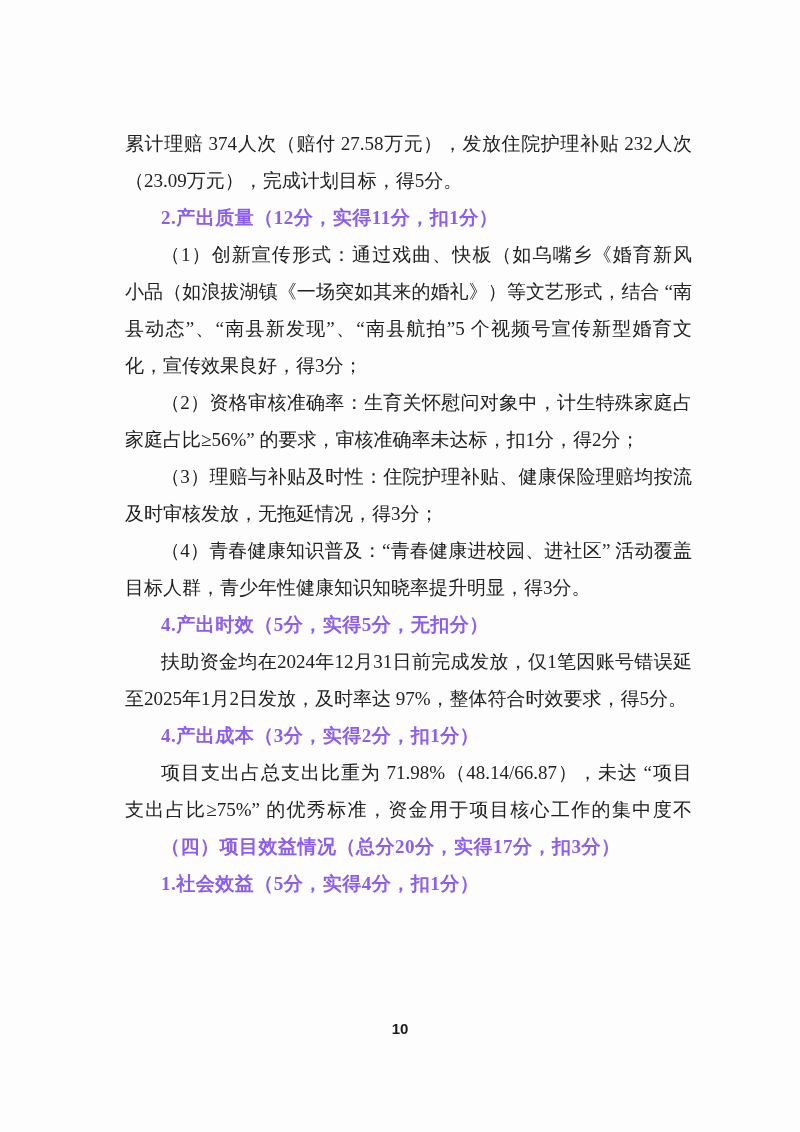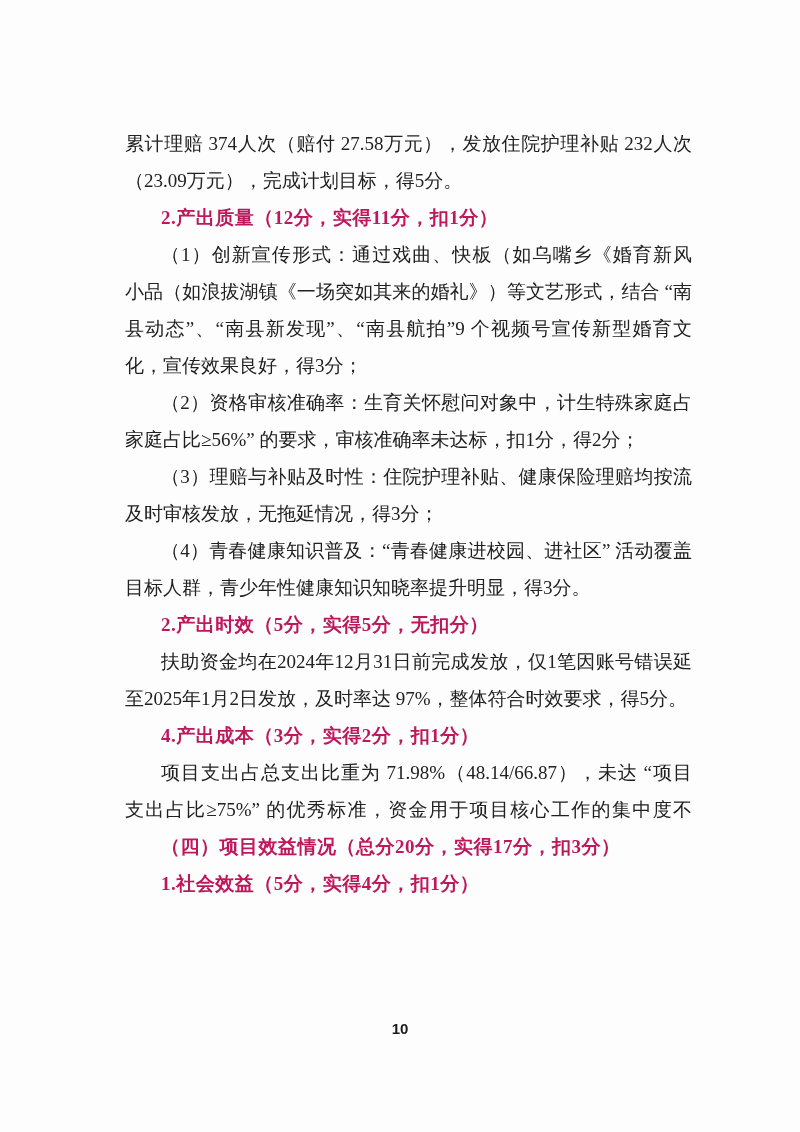--- a/index.html
+++ b/index.html
@@ -32,21 +32,21 @@
   }
   .line.indent {
     text-indent: 36px;
   }
   .line.fill {
     text-align: justify;
     text-align-last: justify;
   }
   .line.bold {
     font-weight: 700;
-    color: #be185d;
+    color: #8b5cf6;
     letter-spacing: 0.5px;
   }
   .page-number {
     position: absolute;
     left: 0;
     right: 0;
     top: 1020px;
     text-align: center;
     font-family: "Liberation Sans", "DejaVu Sans", sans-serif;
     font-size: 15px;
@@ -57,29 +57,29 @@
 </head>
 <body>
 
 <div class="page">
   <div class="body-text">
     <div class="line fill">累计理赔 374人次（赔付 27.58万元），发放住院护理补贴 232人次</div>
     <div class="line">（23.09万元），完成计划目标，得5分。</div>
     <div class="line indent bold">2.产出质量（12分，实得11分，扣1分）</div>
     <div class="line indent fill">（1）创新宣传形式：通过戏曲、快板（如乌嘴乡《婚育新风尚》）、</div>
     <div class="line fill">小品（如浪拔湖镇《一场突如其来的婚礼》）等文艺形式，结合 “南</div>
-    <div class="line fill">县动态”、“南县新发现”、“南县航拍”9 个视频号宣传新型婚育文</div>
+    <div class="line fill">县动态”、“南县新发现”、“南县航拍”5 个视频号宣传新型婚育文</div>
     <div class="line">化，宣传效果良好，得3分；</div>
     <div class="line indent fill">（2）资格审核准确率：生育关怀慰问对象中，计生特殊家庭占比</div>
     <div class="line">家庭占比≥56%” 的要求，审核准确率未达标，扣1分，得2分；</div>
     <div class="line indent fill">（3）理赔与补贴及时性：住院护理补贴、健康保险理赔均按流程</div>
     <div class="line">及时审核发放，无拖延情况，得3分；</div>
     <div class="line indent fill">（4）青春健康知识普及：“青春健康进校园、进社区” 活动覆盖</div>
     <div class="line">目标人群，青少年性健康知识知晓率提升明显，得3分。</div>
-    <div class="line indent bold">2.产出时效（5分，实得5分，无扣分）</div>
+    <div class="line indent bold">4.产出时效（5分，实得5分，无扣分）</div>
     <div class="line indent fill">扶助资金均在2024年12月31日前完成发放，仅1笔因账号错误延迟</div>
     <div class="line">至2025年1月2日发放，及时率达 97%，整体符合时效要求，得5分。</div>
     <div class="line indent bold">4.产出成本（3分，实得2分，扣1分）</div>
     <div class="line indent fill">项目支出占总支出比重为 71.98%（48.14/66.87），未达 “项目</div>
     <div class="line fill">支出占比≥75%” 的优秀标准，资金用于项目核心工作的集中度不足，</div>
     <div class="line indent bold">（四）项目效益情况（总分20分，实得17分，扣3分）</div>
     <div class="line indent bold">1.社会效益（5分，实得4分，扣1分）</div>
   </div>
   <div class="page-number">10</div>
 </div>

